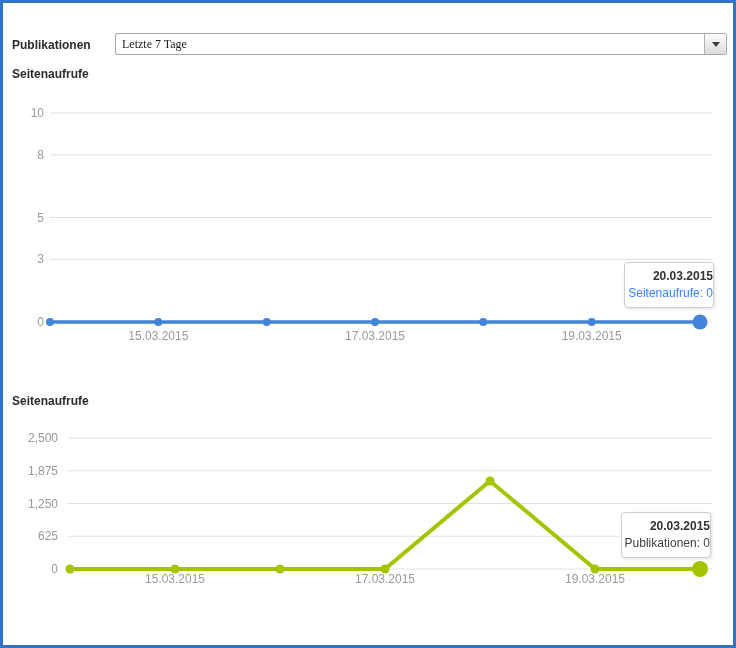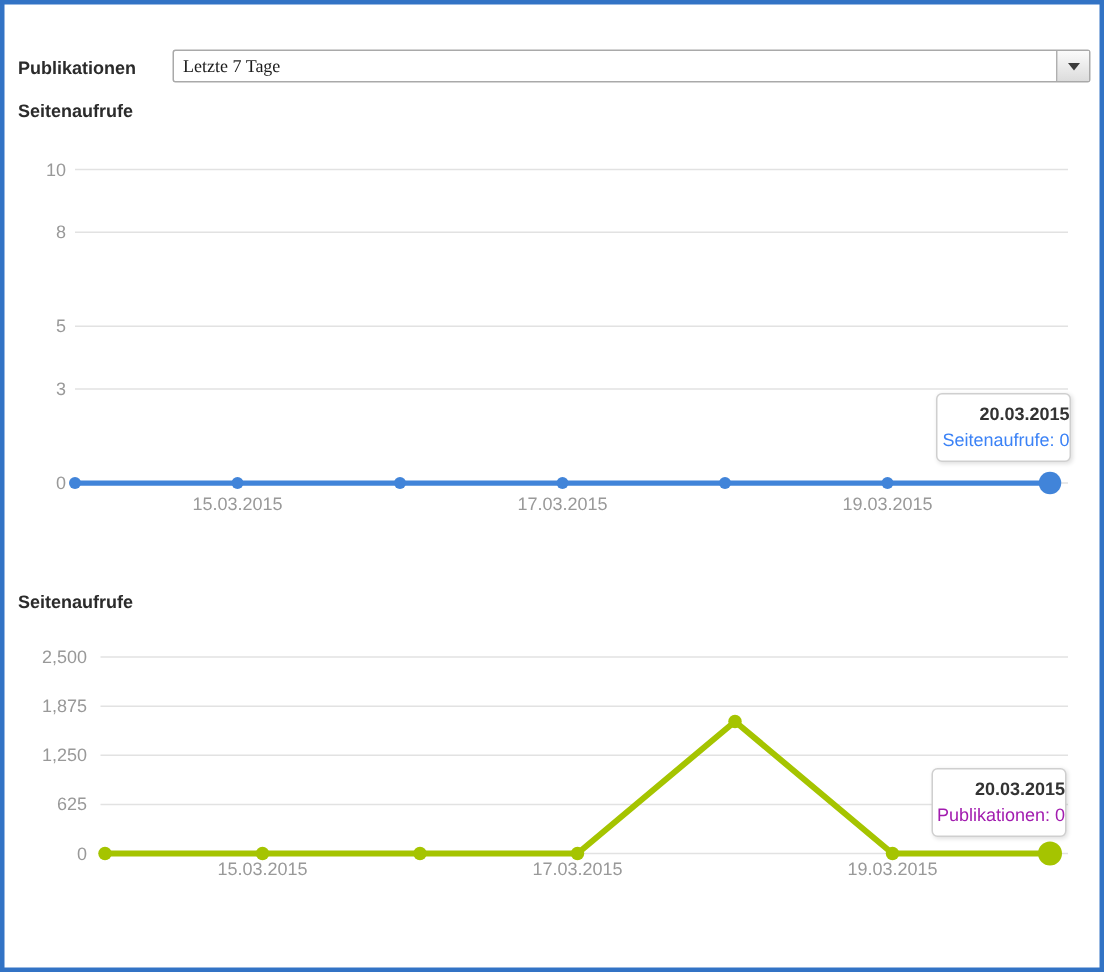--- a/index.html
+++ b/index.html
@@ -97,17 +97,17 @@
       <circle cx="172" cy="139" r="4.5" fill="#a5c400"></circle>
       <circle cx="277" cy="139" r="4.5" fill="#a5c400"></circle>
       <circle cx="382" cy="139" r="4.5" fill="#a5c400"></circle>
       <circle cx="487" cy="50.96799999999999" r="4.5" fill="#a5c400"></circle>
       <circle cx="592" cy="139" r="4.5" fill="#a5c400"></circle>
       <circle cx="697" cy="139" r="8" fill="#a5c400"></circle>
     </svg>
 
   <div id="tt2" class="tooltip">
     <div class="tt-date">20.03.2015</div>
-    <div class="tt-val" style="color: #a21caf;">Publikationen: 0</div>
+    <div class="tt-val" style="color: #404040;">Publikationen: 0</div>
   </div>
 
 
 </div>
 
 </body></html>

